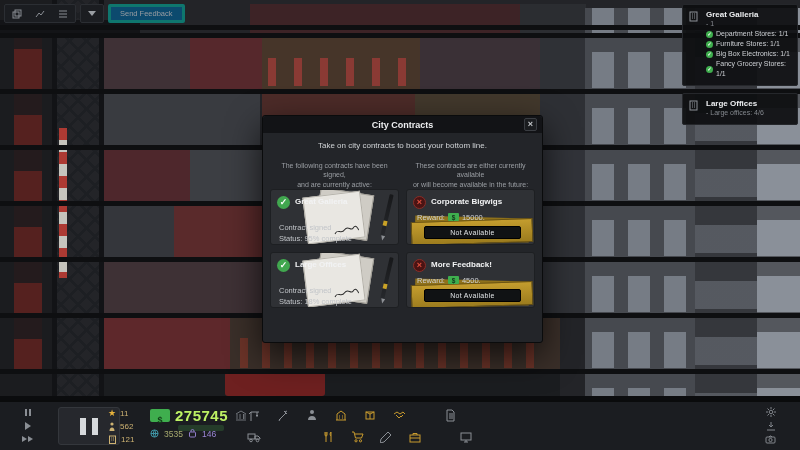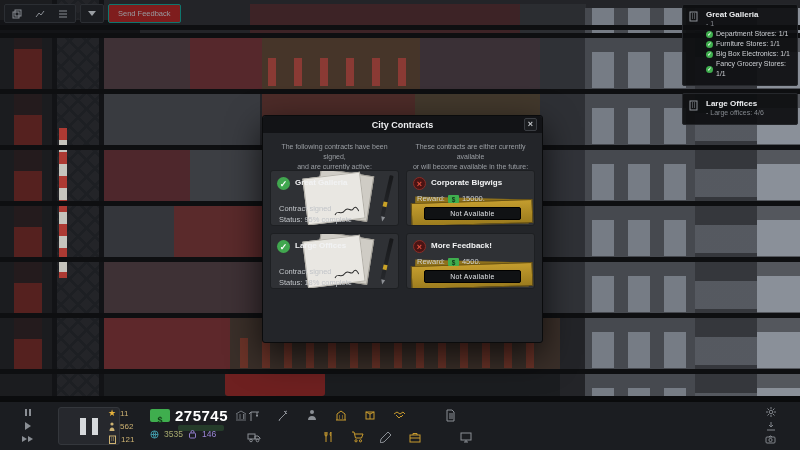--- a/index.html
+++ b/index.html
@@ -20,21 +20,21 @@
                repeating-linear-gradient(-45deg,transparent 0 9px,#1d1f23 9px 12px);}
   .mast{background:repeating-linear-gradient(180deg,#ad3a33 0 12px,#c6c4bd 12px 24px);}
   .redcol{background:repeating-linear-gradient(180deg,#55211f 0 34px,#241b1d 34px 56px);background-position:0 33px;}
   .seats{background:repeating-linear-gradient(90deg,#8a3a34 0 8px,transparent 8px 26px);}
   .stools{background:repeating-linear-gradient(90deg,#6b3328 0 8px,transparent 8px 22px);}
 
   
   .tl-toolbar{position:absolute;left:4px;top:4px;width:72px;height:19px;background:#1b1d21;border:1px solid #2b2e33;border-radius:2px;display:flex;align-items:center;justify-content:space-around;z-index:5;color:#8a8e94;}
   .tl-drop{position:absolute;left:80px;top:4px;width:24px;height:19px;background:#1b1d21;border:1px solid #2b2e33;border-radius:2px;display:flex;align-items:center;justify-content:center;z-index:5;}
   .tri-down{width:0;height:0;border-left:4px solid transparent;border-right:4px solid transparent;border-top:5px solid #9a9ea3;}
-  .feedback{position:absolute;left:108px;top:4px;height:19px;padding:0 9px;background:#7f1d1d;border:1px solid #0f766e;border-radius:2px;display:flex;align-items:center;font-size:7.5px;color:#9014;color:#989ca1;z-index:5;}
+  .feedback{position:absolute;left:108px;top:4px;height:19px;padding:0 9px;background:#0c4a6e;border:3px solid #0f766e;border-radius:2px;display:flex;align-items:center;font-size:7.5px;color:#9014;color:#989ca1;z-index:5;}
 
   
   .goals{position:absolute;right:2px;top:4px;width:116px;z-index:5;font-size:7.5px;}
   .gcard{background:rgba(13,14,16,.93);border:1px solid #25272b;border-radius:2px;padding:5px 5px 6px 23px;position:relative;margin-bottom:7px;color:#c9ccd0;}
   .gicon{position:absolute;left:5px;top:6px;color:#8d9197;}
   .gtitle{font-weight:bold;color:#edeff1;font-size:8px;margin-bottom:1px;}
   .gsub{color:#84888e;font-size:7px;margin-bottom:2px;}
   .gitem{display:flex;align-items:center;gap:3px;line-height:10px;}
   .gcheck{width:7px;height:7px;min-width:7px;border-radius:50%;background:#3fae4e;display:flex;align-items:center;justify-content:center;}
   .gcheck::before{content:"\2713";color:#fff;font-size:5.5px;font-weight:bold;}
@@ -77,24 +77,24 @@
   .sp-ff{display:flex;gap:1px;}
   .sp-ff b{width:0;height:0;border-top:3.5px solid transparent;border-bottom:3.5px solid transparent;border-left:5px solid #8a8e94;}
   .pausebtn{position:absolute;left:58px;top:5px;width:62px;height:38px;background:#26282d;border:1px solid #34373c;border-radius:3px;display:flex;align-items:center;justify-content:center;gap:6px;cursor:pointer;}
   .pausebtn i{width:6px;height:17px;background:#d6d9dc;}
   .stats{position:absolute;left:108px;top:5px;font-size:8px;}
   .srow{display:flex;align-items:center;gap:4px;height:13px;color:#cdb272;}
   .star{color:#e8b33c;font-size:9px;line-height:9px;}
   .money{position:absolute;left:150px;top:5px;display:flex;align-items:center;gap:5px;}
   .chip{width:20px;height:13px;background:#3fae4e;border-radius:2px;text-align:center;}
   .chip::before{content:"$";color:#124018;font-weight:bold;font-size:9px;line-height:13px;}
-  .mval{font-size:15px;font-weight:bold;color:#ffffff;letter-spacing:.5px;}
+  .mval{font-size:15px;font-weight:bold;color:#bef264;letter-spacing:.5px;}
   .bankic{color:#6e7278;margin-left:2px;}
   .income{position:absolute;left:178px;top:23px;width:46px;height:6px;background:rgba(56,120,60,.35);border-radius:2px;}
-  .substats{position:absolute;left:150px;top:27px;display:flex;align-items:center;gap:5px;font-size:8.5px;}
+  .substats{position:absolute;left:150px;top:27px;display:flex;align-items:flex-start;gap:5px;font-size:8.5px;}
   .ttraffic{color:#a8ab6f;}
   .tinfluence{color:#9a86d6;}
   .cglobe{color:#3f93a3;}
   .cbag{color:#8f7cc9;}
   .tools{position:absolute;left:246px;top:5px;}
   .trow{display:flex;align-items:center;height:16px;margin-bottom:6px;}
   .tico{width:16px;height:14px;display:flex;align-items:center;justify-content:center;margin-right:13px;cursor:pointer;}
   .g{color:#8b8f95;} .au{color:#c99b2e;}
   .sys{position:absolute;right:24px;top:5px;display:flex;flex-direction:column;gap:4px;align-items:center;color:#83878d;}
   .sys > span{cursor:pointer;display:flex;}
@@ -207,20 +207,21 @@
       <div class="gsub">- Large offices: 4/6</div>
     </div>
   </div>
 
   <div class="modal">
     <div class="mhead">
       <span>City Contracts</span>
       <span class="mclose">×</span>
     </div>
     <div class="mintro">
+      <div>Take on city contracts to boost your bottom line.</div>
     </div>
     <div class="mcols">
       <div class="mcol">
         <div class="mcolhead">
           <div>The following contracts have been signed,</div>
           <div>and are currently active:</div>
         </div>
         <div class="ccard">
           <span class="paper2"></span>
           <span class="paper1"><span class="plines"></span>

